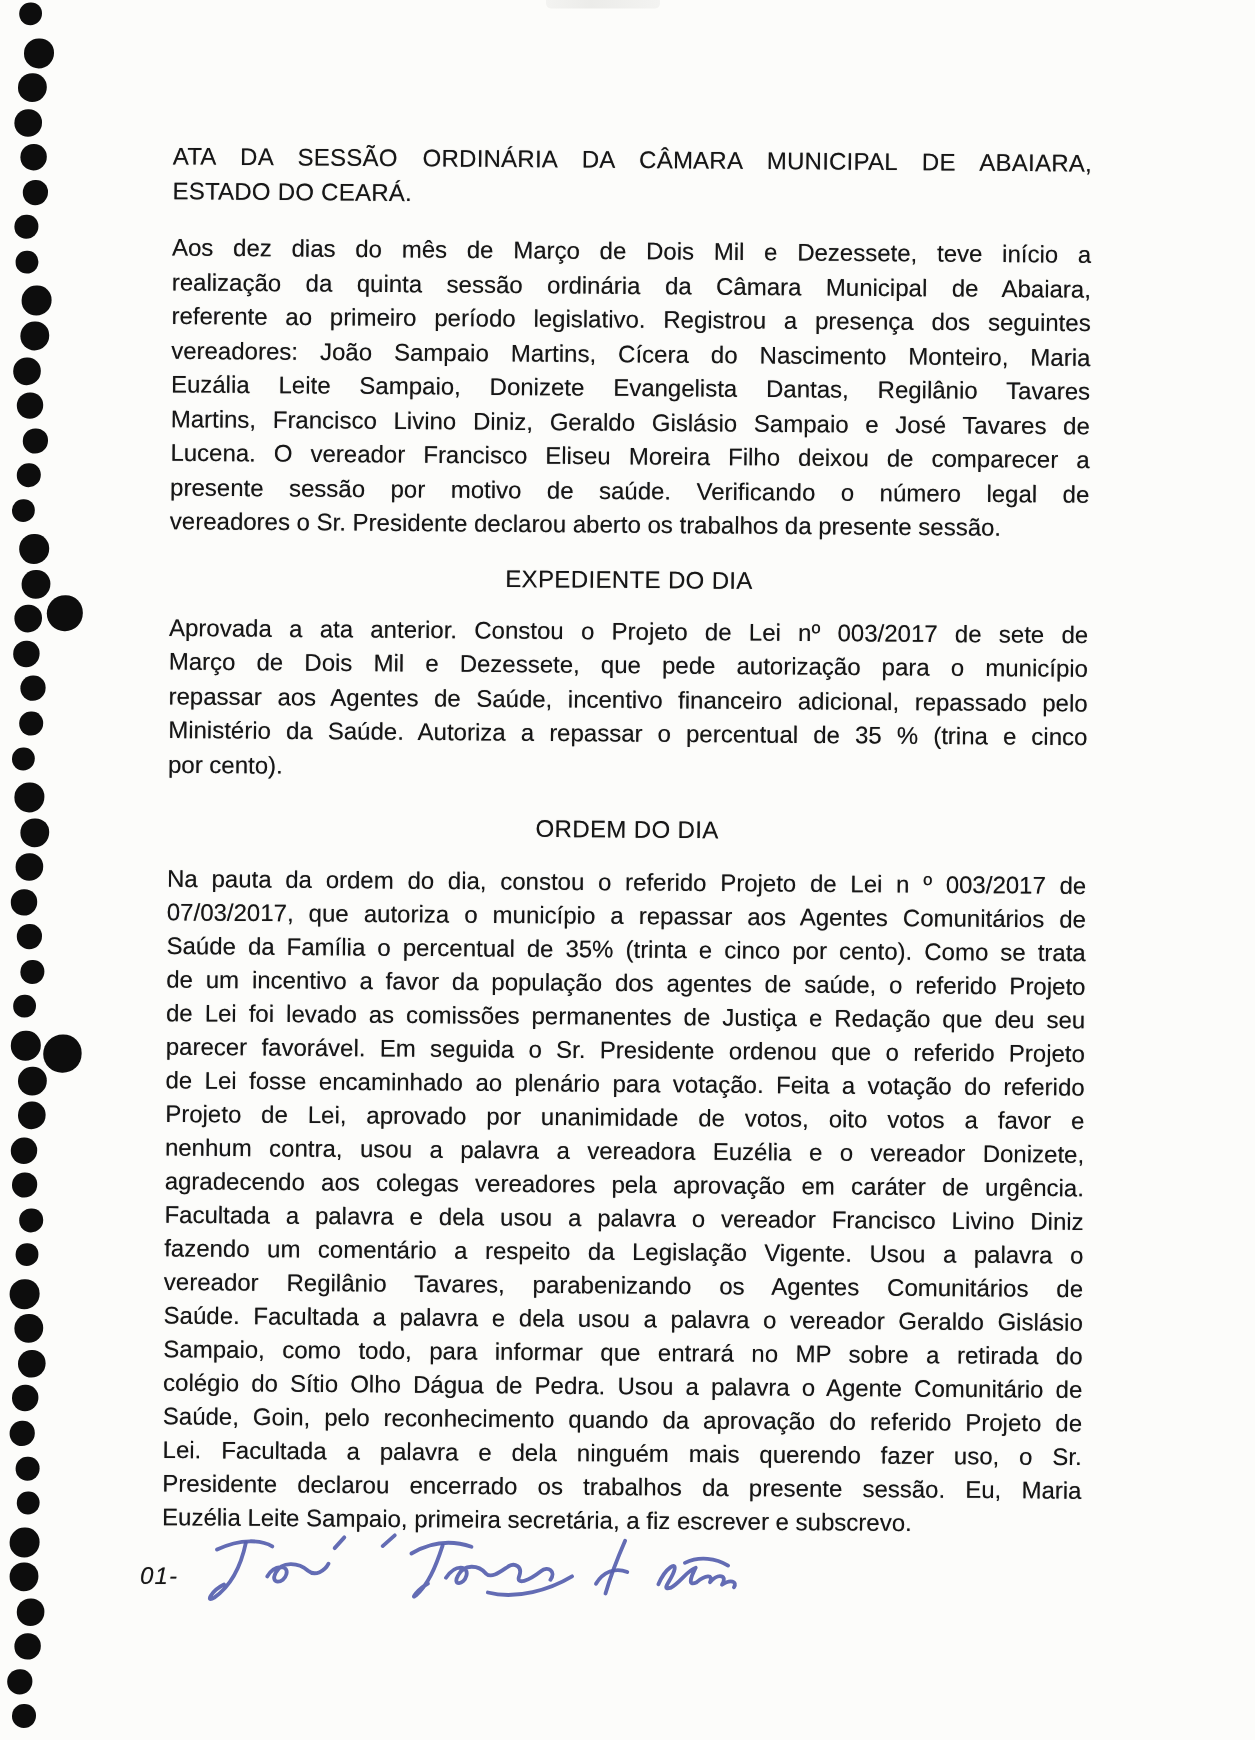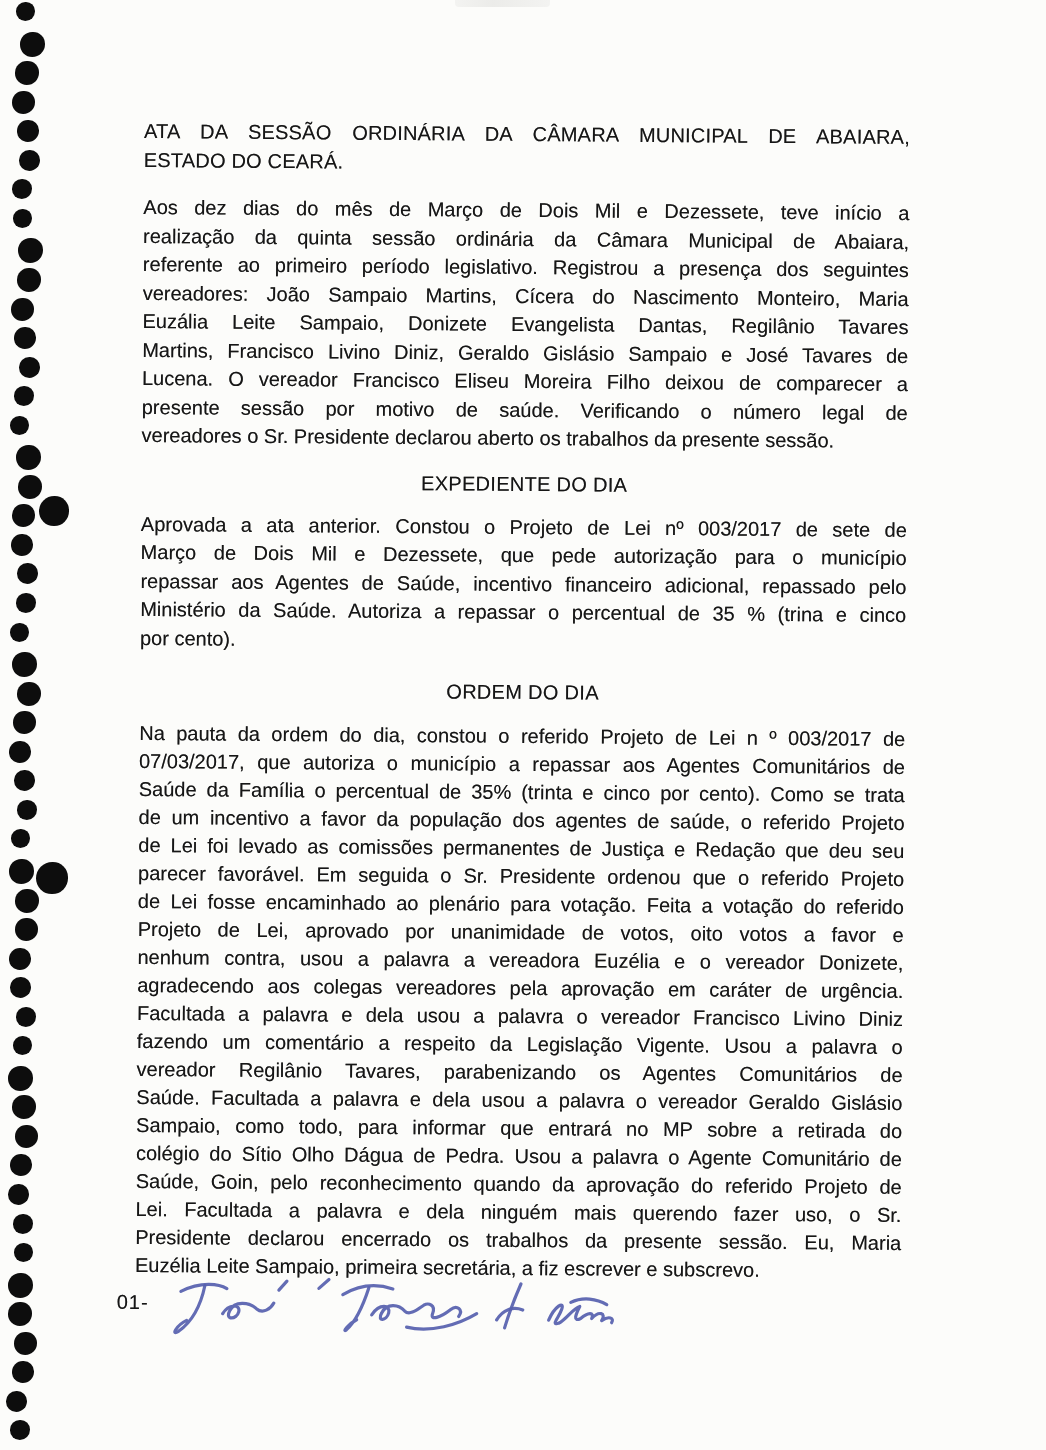--- a/index.html
+++ b/index.html
@@ -36,21 +36,21 @@
   #p1 { margin-top:19px; }
   .heading {
     font-size:20px; line-height:28px; font-weight:400;
     text-align:center; letter-spacing:.3px; margin:17px 0 15px;
   }
   .h-ord { margin:23px 0 16px; }
   #p3 { line-height:28px; }
   .line { text-align:justify; text-align-last:justify; }
   .line.last { text-align-last:left; }
   .footer { position:relative; height:72px; margin-top:12px; font-size:20px; }
-  .pagenum { position:absolute; left:-18px; top:0; letter-spacing:1px; }
+  .pagenum { position:absolute; left:-18px; top:12px; letter-spacing:1px;font-style:italic; }
   .sig { position:absolute; left:32px; top:-16px; width:452px; height:66px; }
   .sig path {
     fill:none; stroke:currentColor; stroke-width:3.2;
     stroke-linecap:round; stroke-linejoin:round; opacity:.92;
   }
 </style>
 </head>
 <body>
 
 <div class="page">

